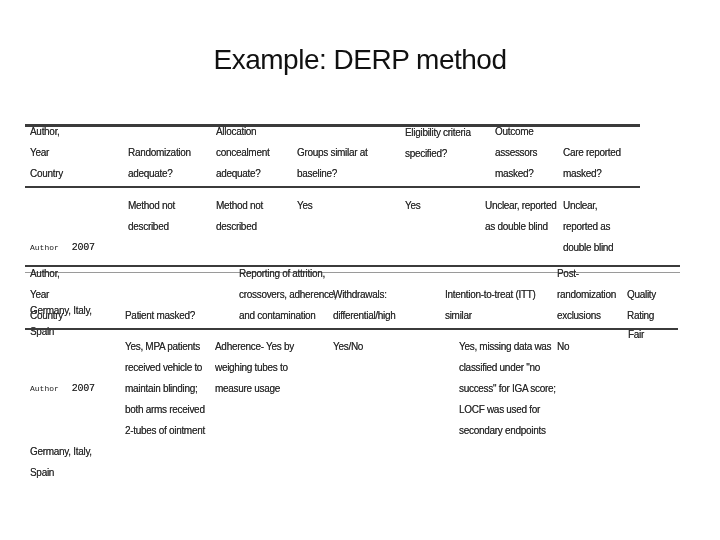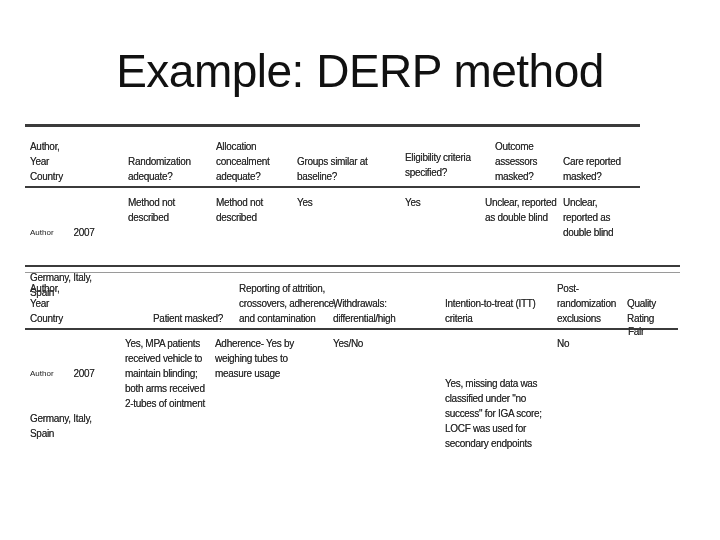--- a/index.html
+++ b/index.html
@@ -8,42 +8,42 @@
     width:720px;height:540px;
     background:#ffffff;
     overflow:hidden;
     font-family:"Liberation Sans", sans-serif;
   }
   .title{
     position:absolute;
     top:44px;left:0;right:0;
     margin:0;
     text-align:center;
-    font-size:46px;
+    font-size:28px;
     font-weight:400;
     letter-spacing:-0.5px;
     color:#111;
   }
   .rule{
     position:absolute;
     background:#3b3b3b;
     height:2px;
   }
   .rule.thick{height:3px;}
   .rule.thin{height:1px;background:#9a9a9a;}
   .hcell,.dcell{
     position:absolute;
     font-size:10px;
-    line-height:15px;
+    line-height:21px;
     letter-spacing:-0.3px;
     color:#2b2b2b;
     white-space:pre;
     text-shadow:0 0 0.6px rgba(70,70,70,0.85);
   }
-  .authorline{display:flex;align-items:flex-start;gap:20px;}
+  .authorline{display:flex;align-items:flex-start;gap:13px;font-family:Liberation Mono, monospace;}
   .author-label{
     font-size:8px;
     letter-spacing:0;
     color:#1a1a1a;
     text-shadow:none;
   }
 </style>
 </head>
 <body>
 
@@ -57,21 +57,21 @@
     <div class="hcell" style="left:30px;bottom:356px;">Author,
 Year
 Country</div>
     <div class="hcell" style="left:128px;bottom:356px;">Randomization
 adequate?</div>
     <div class="hcell" style="left:216px;bottom:356px;margin-top:16px;">Allocation
 concealment
 adequate?</div>
     <div class="hcell" style="left:297px;bottom:356px;">Groups similar at
 baseline?</div>
-    <div class="hcell" style="left:405px;bottom:360px;">Eligibility criteria
+    <div class="hcell" style="left:405px;bottom:376px;">Eligibility criteria
 specified?</div>
     <div class="hcell" style="left:495px;bottom:356px;">Outcome
 assessors
 masked?</div>
     <div class="hcell" style="left:563px;bottom:356px;">Care reported
 masked?</div>
 
     <div class="rule" style="top:186px;left:25px;width:615px;"></div>
 
     <div class="dcell" style="left:30px;top:195px;">
@@ -96,28 +96,28 @@
 
     <div class="rule" style="top:265px;left:25px;width:655px;"></div>
   </div>
 
   <div>
     <div class="rule thin" style="top:272px;left:25px;width:655px;"></div>
 
     <div class="hcell" style="left:30px;bottom:214px;">Author,
 Year
 Country</div>
-    <div class="hcell" style="left:125px;bottom:214px;margin-left:28px;">Patient masked?</div>
+    <div class="hcell" style="left:125px;bottom:214px;">Patient masked?</div>
     <div class="hcell" style="left:215px;bottom:214px;margin-left:24px;">Reporting of attrition,
 crossovers, adherence,
 and contamination</div>
     <div class="hcell" style="left:333px;bottom:214px;">Withdrawals:
 differential/high</div>
     <div class="hcell" style="left:445px;bottom:214px;">Intention-to-treat (ITT)
-criteria</div>
+similar</div>
     <div class="hcell" style="left:557px;bottom:214px;">Post-
 randomization
 exclusions</div>
     <div class="hcell" style="left:627px;bottom:214px;">Quality
 Rating</div>
 
     <div class="rule" style="top:328px;left:25px;width:653px;"></div>
 
     <div class="dcell" style="left:30px;top:336px;">
       <div class="authorline">
@@ -129,21 +129,21 @@
     </div>
     <div class="dcell" style="left:125px;top:336px;">Yes, MPA patients
 received vehicle to
 maintain blinding;
 both arms received
 2-tubes of ointment</div>
     <div class="dcell" style="left:215px;top:336px;">Adherence- Yes by
 weighing tubes to
 measure usage</div>
     <div class="dcell" style="left:333px;top:336px;">Yes/No</div>
-    <div class="dcell" style="left:445px;top:336px;margin-top:40px;">Yes, missing data was
+    <div class="dcell" style="left:459px;top:336px;">Yes, missing data was
 classified under "no
 success" for IGA score;
 LOCF was used for
 secondary endpoints</div>
     <div class="dcell" style="left:557px;top:336px;">No</div>
     <div class="dcell" style="left:628px;top:324px;">Fair</div>
   </div>
 
 </div>
 

